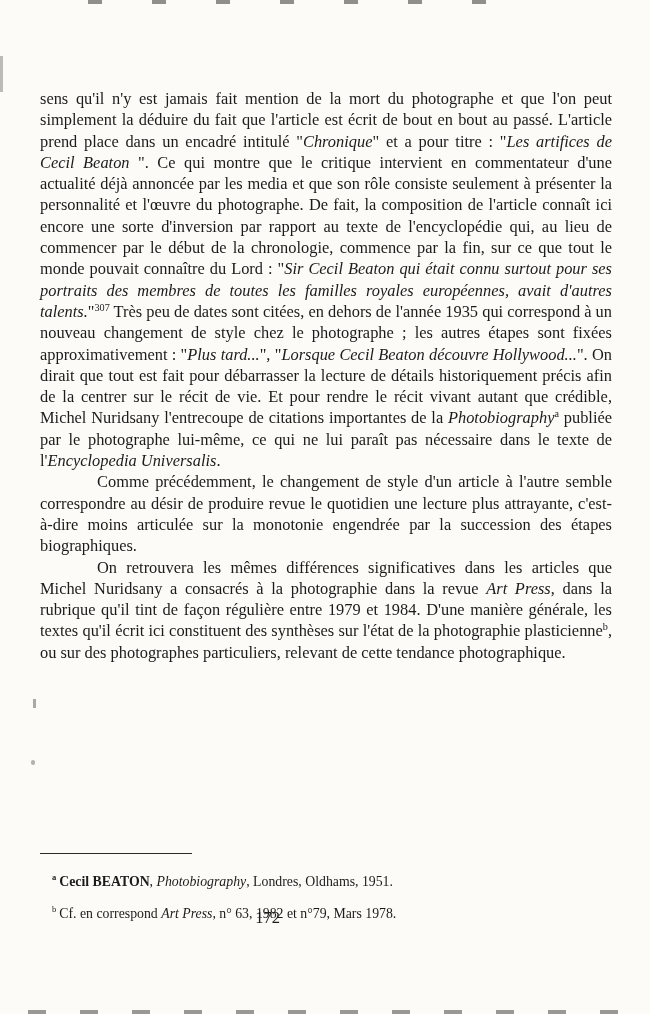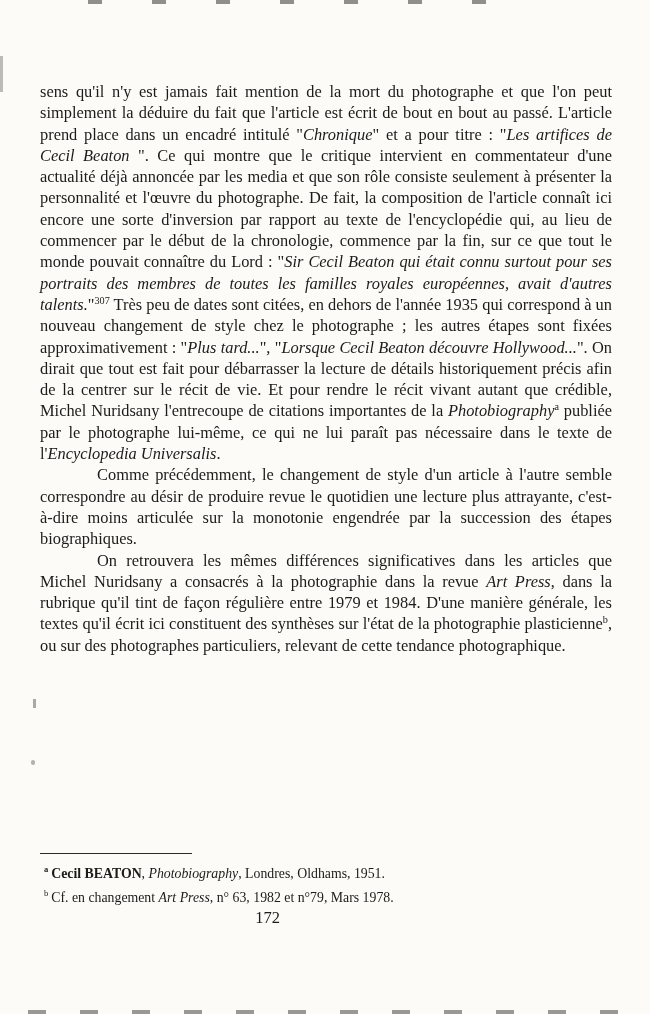--- a/index.html
+++ b/index.html
@@ -22,37 +22,37 @@
   }
   .scan-bottom{
     position:absolute;bottom:0;left:28px;width:594px;height:4px;
     background:repeating-linear-gradient(90deg,rgba(55,54,50,0.5) 0 18px,transparent 18px 52px);
   }
   .scan-left-a{position:absolute;left:0;top:56px;width:3px;height:36px;background:rgba(70,68,62,0.35);}
   .scan-left-b{position:absolute;left:33px;top:699px;width:3px;height:9px;background:rgba(70,68,62,0.45);}
   .scan-left-c{position:absolute;left:31px;top:760px;width:4px;height:5px;background:rgba(70,68,62,0.4);border-radius:2px;}
 
   .text-block{
-    position:absolute;left:40px;top:81px;width:572px;
+    position:absolute;left:40px;top:88px;width:572px;
     font-size:16.4px;line-height:21.3px;
     text-align:justify;
   }
   p.para{margin:0;padding:0;}
   p.para.indent{text-indent:57px;}
   sup{font-size:0.62em;line-height:0;vertical-align:super;}
 
   .footnote-rule{
     position:absolute;left:40px;top:853px;width:152px;height:0;
     border-top:1.4px solid #2a2926;
   }
   .footnotes{
     position:absolute;left:40px;top:860px;width:572px;
     font-size:13.8px;line-height:19.5px;text-align:left;
   }
-  .footnote{margin:4px;}
+  .footnote{margin:12px;}
   .fn-marker{margin-right:3px;font-weight:bold;}
   .footnote[data-idx="1"] .fn-marker{font-weight:normal;}
 
   .page-number{
     position:absolute;left:0;top:908px;width:535px;
     text-align:center;font-size:16.5px;
   }
 </style>
 </head>
 <body>
@@ -68,18 +68,18 @@
   <div class="text-block" id="body-paragraphs">
       <p class="para"><span>sens qu'il n'y est jamais fait mention de la mort du photographe et que l'on peut simplement la déduire du fait que l'article est écrit de bout en bout au passé. L'article prend place dans un encadré intitulé "</span><span style="font-style: italic;">Chronique</span><span>" et a pour titre : "</span><span style="font-style: italic;">Les artifices de Cecil Beaton </span><span>". Ce qui montre que le critique intervient en commentateur d'une actualité déjà annoncée par les media et que son rôle consiste seulement à présenter la personnalité et l'œuvre du photographe. De fait, la composition de l'article connaît ici encore une sorte d'inversion par rapport au texte de l'encyclopédie qui, au lieu de commencer par le début de la chronologie, commence par la fin, sur ce que tout le monde pouvait connaître du Lord : "</span><span style="font-style: italic;">Sir Cecil Beaton qui était connu surtout pour ses portraits des membres de toutes les familles royales européennes, avait d'autres talents.</span><span>"</span><sup>307</sup><span> Très peu de dates sont citées, en dehors de l'année 1935 qui correspond à un nouveau changement de style chez le photographe ; les autres étapes sont fixées approximativement : "</span><span style="font-style: italic;">Plus tard...</span><span>", "</span><span style="font-style: italic;">Lorsque Cecil Beaton découvre Hollywood...</span><span>". On dirait que tout est fait pour débarrasser la lecture de détails historiquement précis afin de la centrer sur le récit de vie. Et pour rendre le récit vivant autant que crédible, Michel Nuridsany l'entrecoupe de citations importantes de la </span><span style="font-style: italic;">Photobiography</span><sup>a</sup><span> publiée par le photographe lui-même, ce qui ne lui paraît pas nécessaire dans le texte de l'</span><span style="font-style: italic;">Encyclopedia Universalis</span><span>.</span></p>
       <p class="para indent"><span>Comme précédemment, le changement de style d'un article à l'autre semble correspondre au désir de produire revue le quotidien une lecture plus attrayante, c'est-à-dire moins articulée sur la monotonie engendrée par la succession des étapes biographiques.</span></p>
       <p class="para indent"><span>On retrouvera les mêmes différences significatives dans les articles que Michel Nuridsany a consacrés à la photographie dans la revue </span><span style="font-style: italic;">Art Press</span><span>, dans la rubrique qu'il tint de façon régulière entre 1979 et 1984. D'une manière générale, les textes qu'il écrit ici constituent des synthèses sur l'état de la photographie plasticienne</span><sup>b</sup><span>, ou sur des photographes particuliers, relevant de cette tendance photographique.</span></p>
     </div>
 
   <div class="footnote-rule"></div>
 
   <div class="footnotes" id="footnotes">
       <div class="footnote" data-idx="0"><sup class="fn-marker">a</sup><span style="font-weight: bold;">Cecil BEATON</span><span>, </span><span style="font-style: italic;">Photobiography</span><span>, Londres, Oldhams, 1951.</span></div>
-      <div class="footnote" data-idx="1"><sup class="fn-marker">b</sup><span>Cf. en changement </span><span style="font-style: italic;">Art Press</span><span>, n° 63, 1982 et n°79, Mars 1978.</span></div>
+      <div class="footnote" data-idx="1"><sup class="fn-marker">b</sup><span>Cf. en correspond </span><span style="font-style: italic;">Art Press</span><span>, n° 63, 1982 et n°79, Mars 1978.</span></div>
     </div>
 
   <div class="page-number">172</div>
 
 </div>
 
 </body></html>

